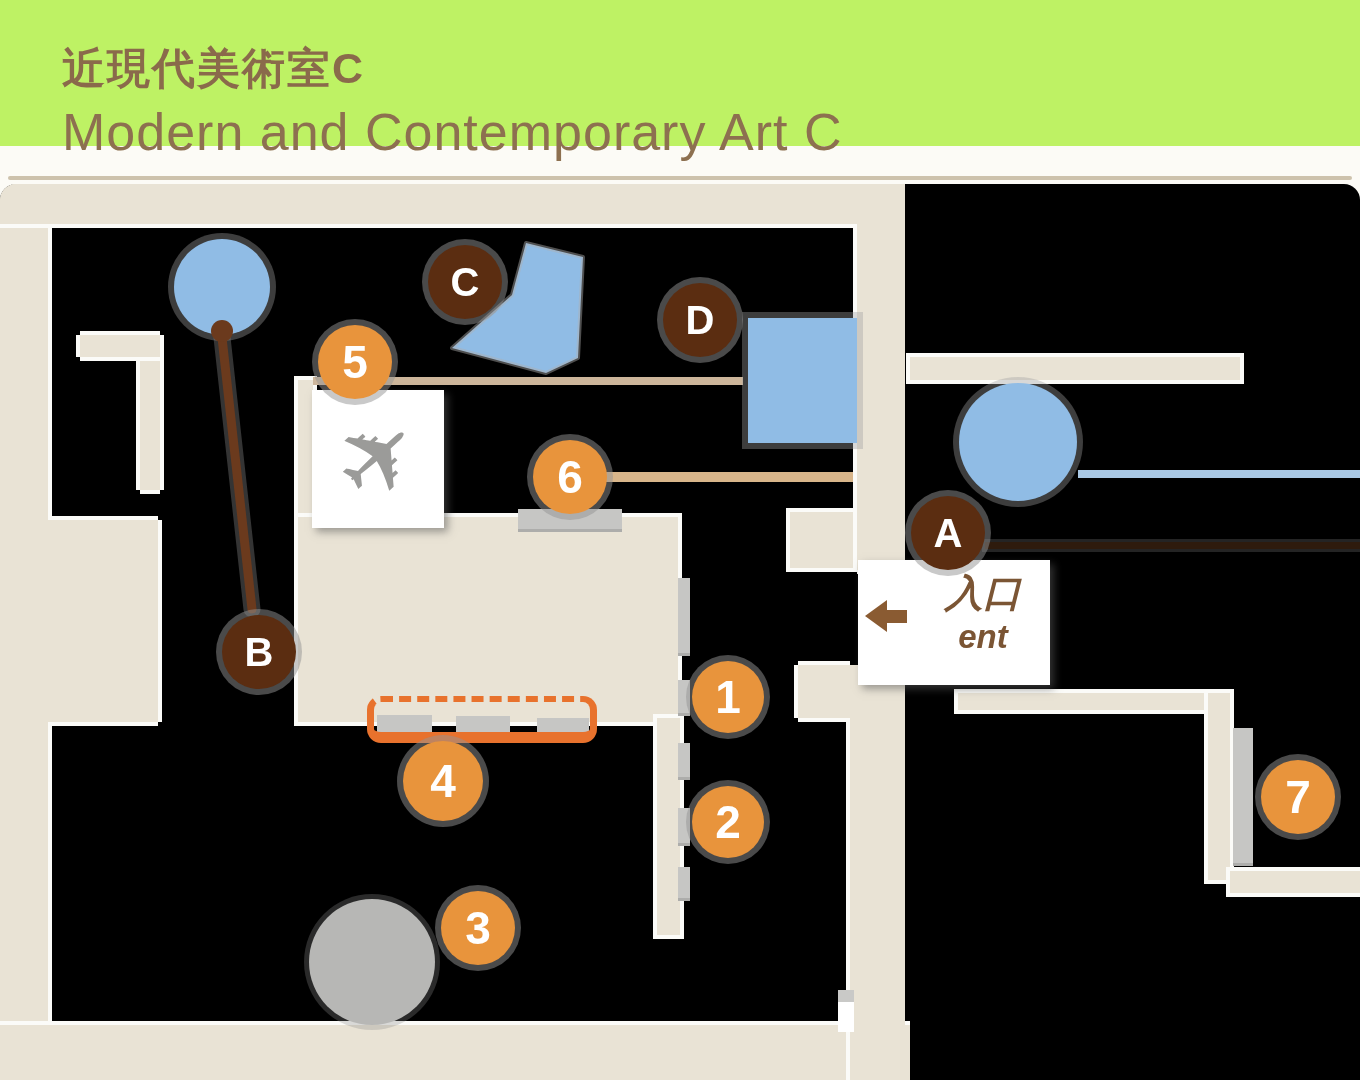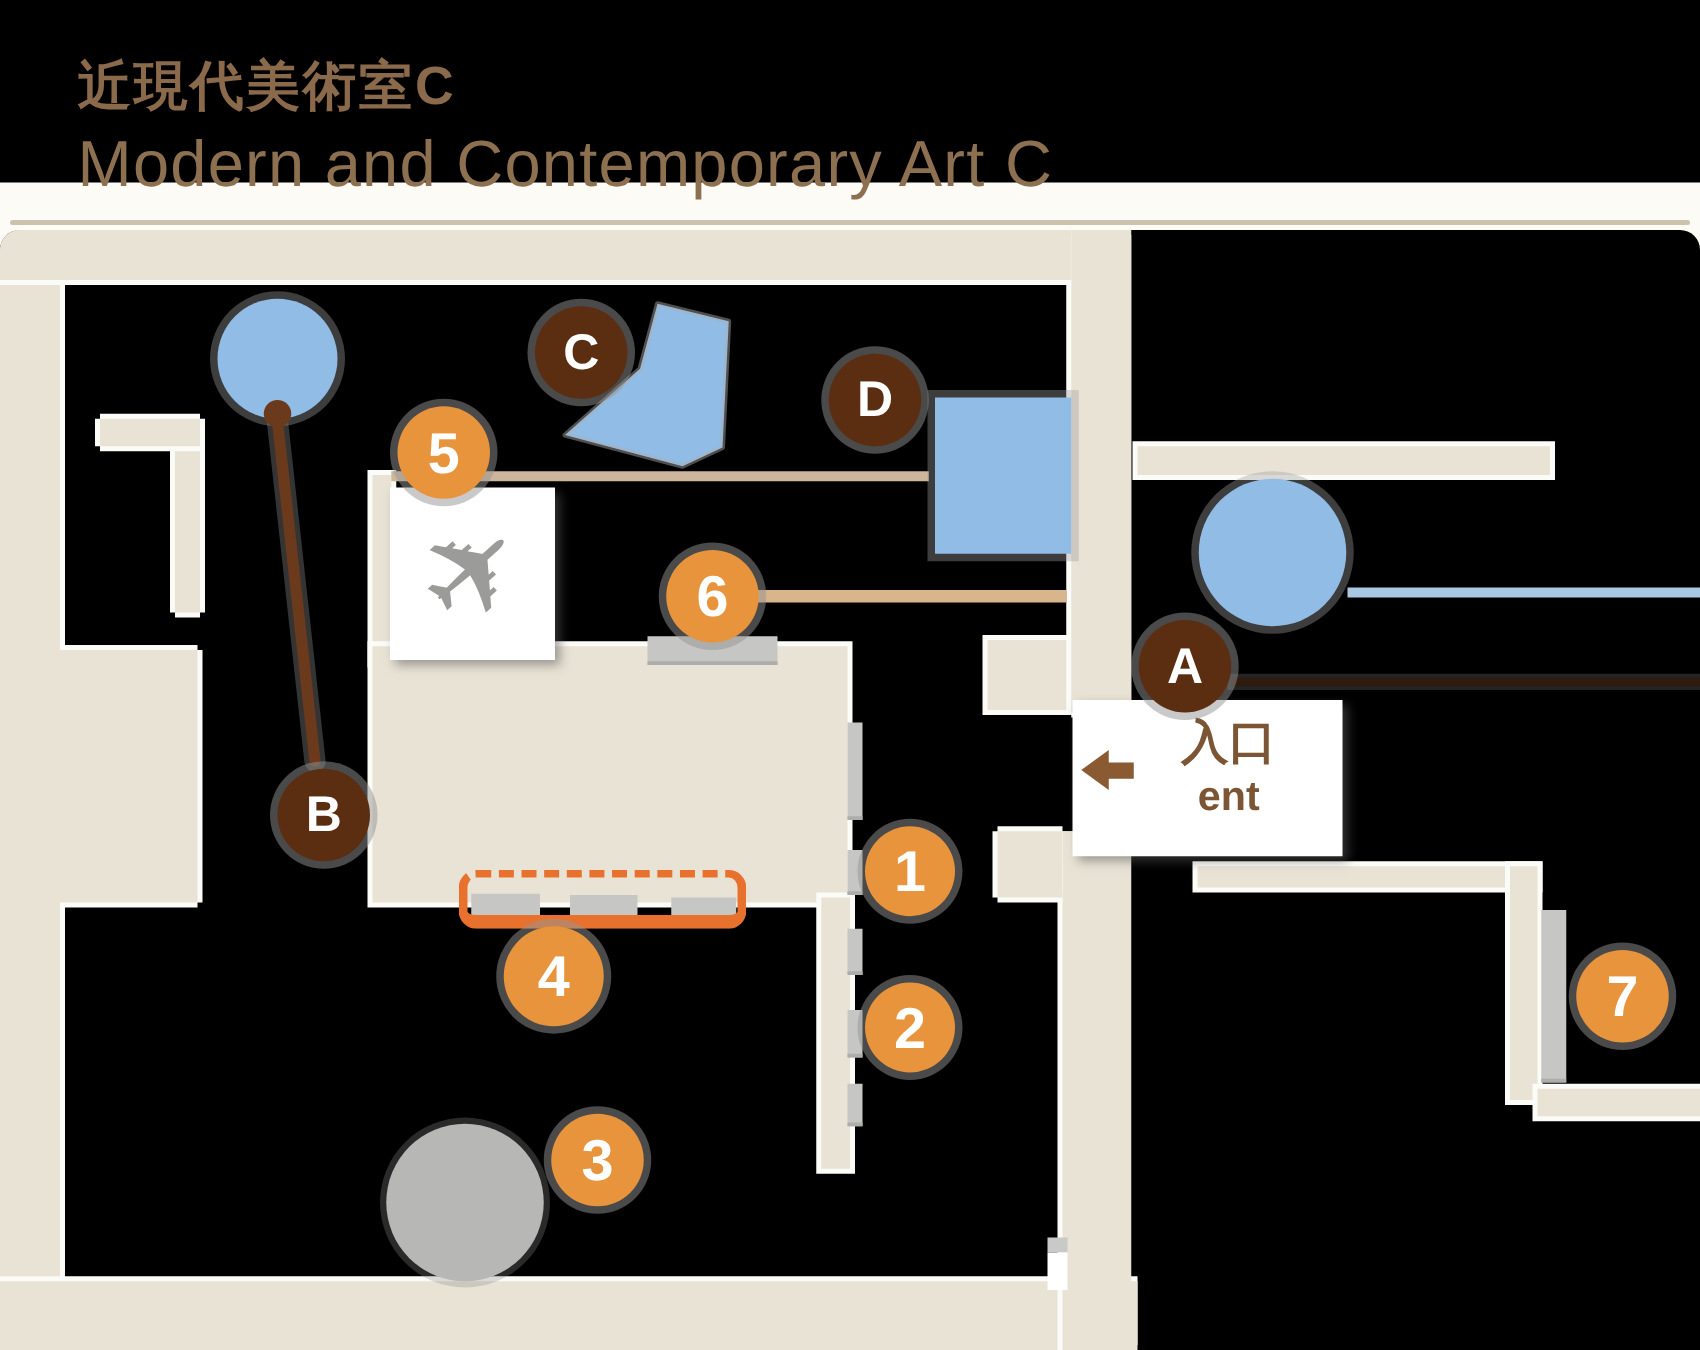--- a/index.html
+++ b/index.html
@@ -3,21 +3,21 @@
 <meta charset="utf-8">
 <style>
   html,body{margin:0;padding:0;}
   body{
     width:1360px;height:1080px;overflow:hidden;
     background:#FCFBF6;
     font-family:"Liberation Sans","DejaVu Sans",sans-serif;
     position:relative;
   }
   
-  .header{position:absolute;left:0;top:0;width:1360px;height:146px;background:#000000;}
+  .header{position:absolute;left:0;top:0;width:1360px;height:146px;background:#bef264;}
   .title-ja{position:absolute;left:62px;top:40px;font-size:43px;font-weight:bold;color:#8A6A4B;letter-spacing:2px;}
   .title-en{position:absolute;left:62px;top:102px;font-size:52px;font-weight:400;color:#8D7050;letter-spacing:1px;}
   .header-rule{position:absolute;left:8px;top:176px;width:1344px;height:4px;background:#CDC2AC;border-radius:2px;}
   
   .map{position:absolute;left:0;top:184px;width:1360px;height:896px;background:#000;border-radius:16px 16px 0 0;overflow:hidden;}
   .wall{position:absolute;background:#E9E3D5;}
   .whitebox{position:absolute;background:#FFFFFF;box-shadow:4px 4px 8px rgba(90,90,90,.55);}
   .gbar{position:absolute;background:#C6C6C4;border-bottom:3px solid #ADADAB;}
   .hline{position:absolute;}
   .circle{position:absolute;border-radius:50%;}
@@ -97,21 +97,21 @@
   <div class="gbar" style="left:678px;top:624px;width:12px;height:35px;z-index:3;"></div>
   <div class="gbar" style="left:678px;top:683px;width:12px;height:31px;z-index:3;"></div>
   <div class="gbar" style="left:1233px;top:544px;width:20px;height:135px;z-index:3;"></div>
 
   <div class="dashrect"></div>
 
   <div class="whitebox" style="left:312px;top:206px;width:132px;height:138px;z-index:5;">
     <span class="plane">✈</span>
   </div>
 
-  <div class="whitebox" style="left:858px;top:376px;width:216px;height:125px;z-index:8;">
+  <div class="whitebox" style="left:858px;top:376px;width:192px;height:125px;z-index:8;font-style:italic;">
     <span class="arrow-head"></span>
     <span class="arrow-shaft"></span>
     <div class="ent-ja">入口</div>
     <div class="ent-en">ent</div>
   </div>
 
   <div class="mk mk-num" style="left:692px;top:477px;width:72px;height:72px;">1</div>
   <div class="mk mk-num" style="left:692px;top:602px;width:72px;height:72px;">2</div>
   <div class="mk mk-num" style="left:441px;top:707px;width:74px;height:74px;">3</div>
   <div class="mk mk-num" style="left:403px;top:557px;width:80px;height:80px;">4</div>

